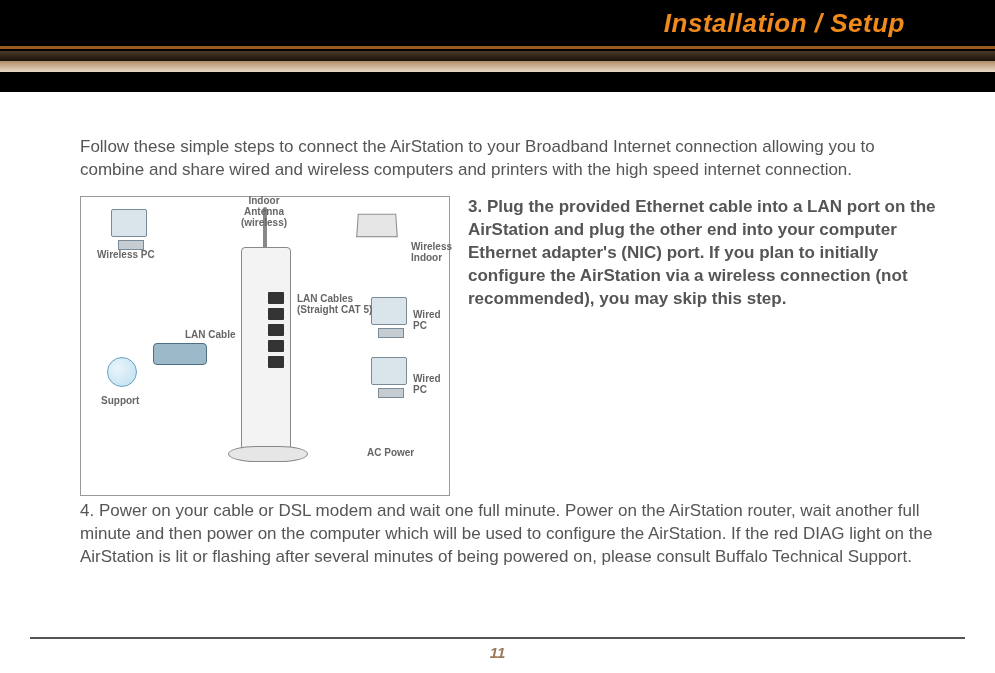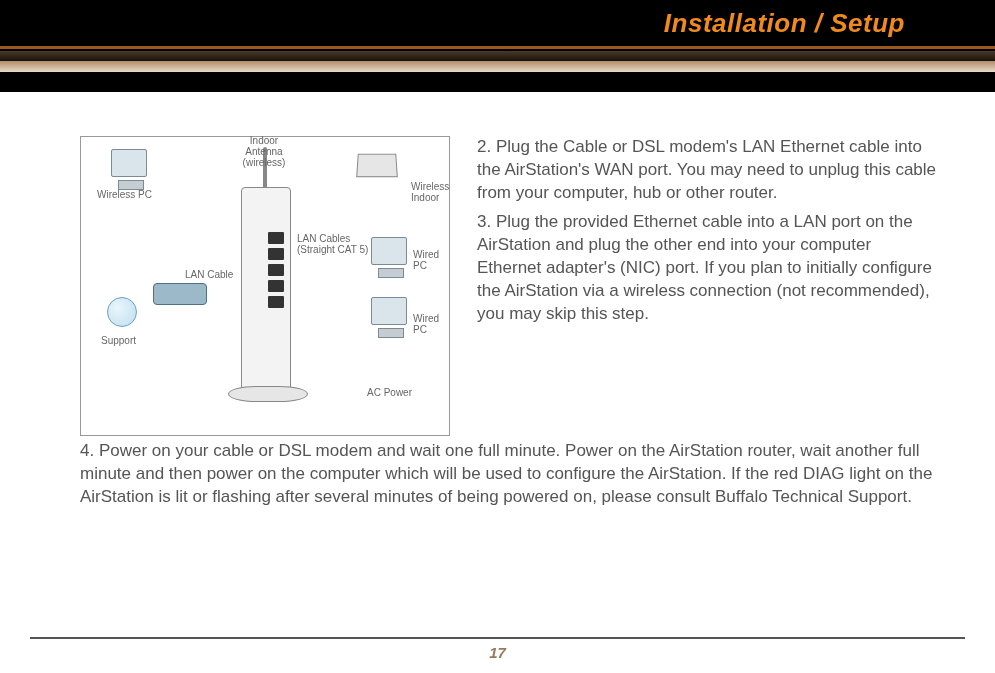--- a/index.html
+++ b/index.html
@@ -39,21 +39,22 @@
     padding: 44px 55px 0 80px;
     color: #555;
     font-size: 17px;
     line-height: 1.35;
   }
   .intro {
     margin-bottom: 14px;
   }
   .body-row {
     display: flex;
-    gap: 27px;
+    gap: 18px;
+    font-weight: bold;
   }
   .diagram-wrap {
     flex: 0 0 370px;
   }
   .diagram {
     width: 370px;
     height: 300px;
     border: 1px solid #999;
     background: #fff;
     position: relative;
@@ -174,20 +175,21 @@
 <body>
 
 <div class="header-band">
   <div class="header-title">Installation / Setup</div>
   <div class="header-stripe stripe-1"></div>
   <div class="header-stripe stripe-2"></div>
   <div class="header-stripe stripe-3"></div>
 </div>
 
 <div class="content">
+  <p class="intro">Follow these simple steps to connect the AirStation to your Broadband Internet connection allowing you to combine and share wired and wireless computers and printers with the high speed internet connection.</p>
 
   <div class="body-row">
     <div class="diagram-wrap">
       <div class="diagram">
         <div class="ant"></div>
         <div class="router">
           <div class="port p1"></div>
           <div class="port p2"></div>
           <div class="port p3"></div>
           <div class="port p4"></div>
@@ -216,22 +218,21 @@
         </span>
         <span class="dgm-label" style="left:332px; top:112px;">Wired PC</span>
         <span class="dgm-label" style="left:332px; top:176px;">Wired PC</span>
         <span class="dgm-label" style="left:104px; top:132px;">LAN Cable</span>
         <span class="dgm-label" style="left:20px; top:198px;">Support</span>
         <span class="dgm-label" style="left:286px; top:250px;">AC Power</span>
       </div>
     </div>
 
     <div class="steps">
-      <p>2. Plug the Cable or DSL modem's LAN Ethernet cable into the AirStation's WAN port.  You may need to unplug this cable from your computer, hub or other router.</p>
       <p>3. Plug the provided Ethernet cable into a LAN port on the AirStation and plug the other end into your computer Ethernet adapter's (NIC) port.  If you plan to initially configure the AirStation via a wireless connection (not recommended), you may skip this step.</p>
     </div>
   </div>
 
   <p class="tail">4. Power on your cable or DSL modem and wait one full minute.  Power on the AirStation router, wait another full minute and then power on the computer which will be used to configure the AirStation.  If the red DIAG light on the AirStation is lit or flashing after several minutes of being powered on, please consult Buffalo Technical Support.</p>
 </div>
 
 <div class="footer-rule"></div>
-<div class="page-number">17</div>
+<div class="page-number">11</div>
 
 </body></html>

